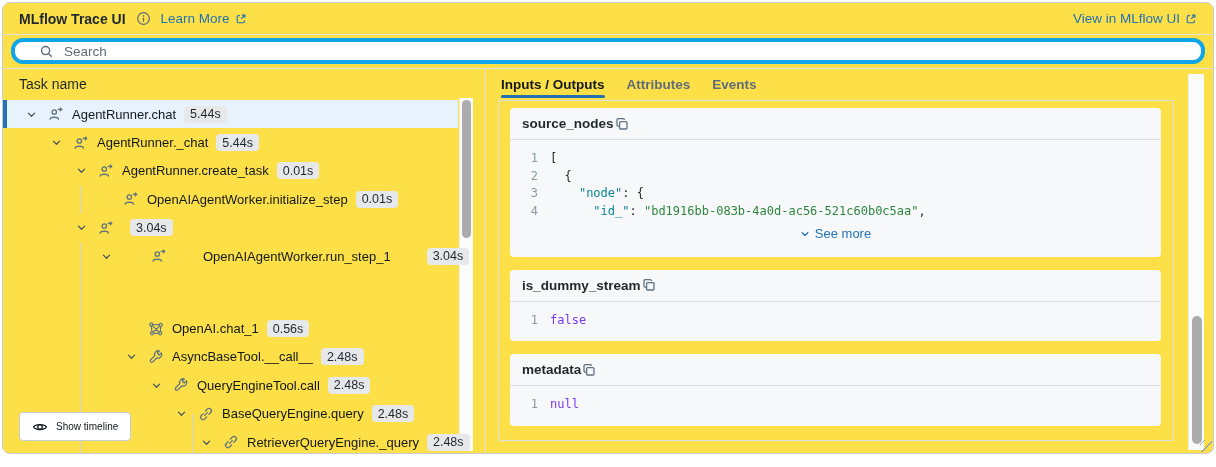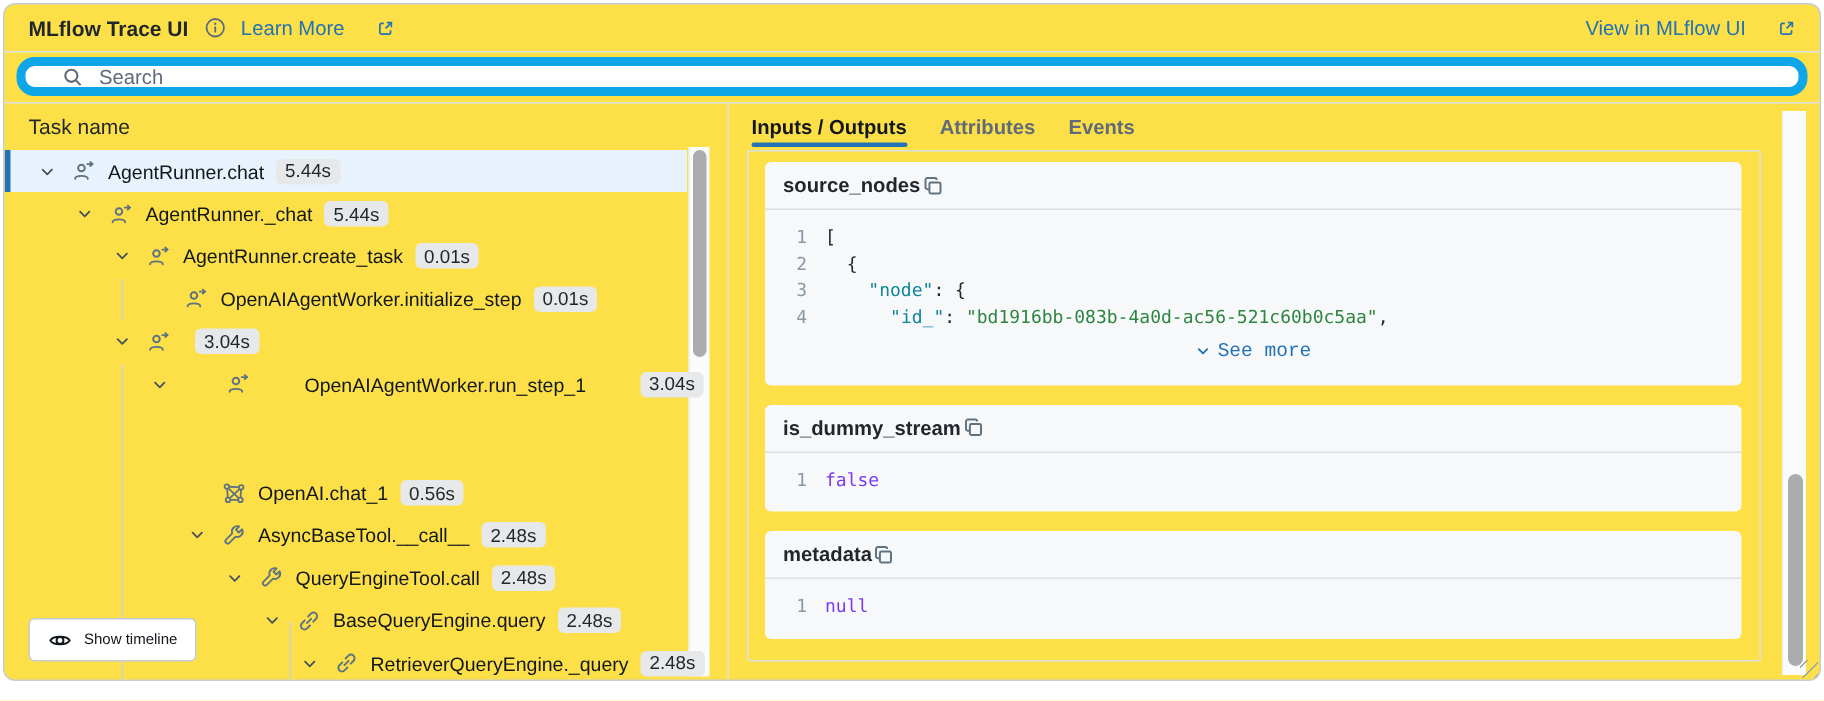--- a/index.html
+++ b/index.html
@@ -13,27 +13,27 @@
     position:absolute; top:2px; left:2px; width:1212px; height:452px;
     border:1px solid #C6CDD4; border-radius:8px; background:#fde047; overflow:hidden;
     display:flex; flex-direction:column;
   }
   
   .hdr {
     height:32px; flex:0 0 32px; display:flex; align-items:center;
     padding:0 16px; border-bottom:1px solid #DDE2E7; gap:10px;
   }
   .hdr-title { font-size:14px; font-weight:bold; color:#1F272D; }
-  .link { color:#2272B4; font-size:13.5px; text-decoration:none; display:inline-flex; align-items:center; gap:21px; cursor:pointer;justify-content:flex-end; }
+  .link { color:#2272B4; font-size:13.5px; text-decoration:none; display:inline-flex; align-items:center; gap:5px; cursor:pointer;justify-content:flex-end; }
   .hdr-spacer { flex:1; }
   .icn { display:inline-flex; align-items:center; justify-content:center; line-height:0; }
   
   .search-row { flex:0 0 33px; padding:3px 8px 4px; border-bottom:1px solid #DDE2E7; }
   .search-box {
-    height:26px; border:6px solid #0ea5e9; border-radius:12px; background:#fff;
+    height:26px; border:4px solid #0ea5e9; border-radius:12px; background:#fff;
     display:flex; align-items:center; padding:0 24px; gap:8px;
   }
   .search-box input {
     border:none; outline:none; flex:1; font-size:13.5px; font-family:"Liberation Sans",sans-serif;
     color:#11171C; background:transparent;
   }
   .search-box input::placeholder { color:#5F6B7A; }
   
   .main { flex:1; display:flex; min-height:0; position:relative; }
   .left { width:483px; flex:0 0 483px; border-right:1px solid #DDE2E7; position:relative; }
@@ -83,21 +83,21 @@
     height:32px; display:flex; align-items:center; justify-content:flex-start;
     padding:0 12px; border-bottom:1px solid #D9DFE4;
   }
   .card-title { font-size:13.5px; font-weight:bold; color:#1F272D; }
   .copy-btn { background:none; border:none; padding:0; cursor:pointer; display:flex; line-height:0; }
   .card-body { padding:10px 12px 12px; font-family:"DejaVu Sans Mono", monospace; font-size:12px; line-height:17.5px; }
   .code-line { display:flex; white-space:pre; }
   .ln { width:16px; text-align:right; margin-right:12px; color:#8B98A5; flex:0 0 16px; }
   .tk-p { color:#24292F; } .tk-k { color:#0C8599; } .tk-s { color:#2E8540; } .tk-l { color:#7C3AED; }
   .see-more {
-    text-align:center; padding:5px 0 2px; font-family:Liberation Mono, monospace;
+    text-align:center; padding:5px 0 2px; font-family:Liberation Sans, sans-serif;
     font-size:13px; color:#2272B4; cursor:pointer; display:flex; align-items:center; justify-content:center; gap:5px;
   }
   
   .r-sb { position:absolute; top:5px; bottom:3px; right:9px; width:16px; background:#FAFBFB; border-left:1px solid #ECEEF0; }
   .r-sb-thumb { position:absolute; top:242px; left:3px; width:10px; height:128px; background:#ABACAE; border-radius:5px; }
   .resize-corner {
     position:absolute; right:1px; bottom:1px; width:12px; height:12px;
     background:repeating-linear-gradient(135deg, transparent 0 3px, #9AA4AC 3px 4px, transparent 4px 6px);
   }
 </style>

